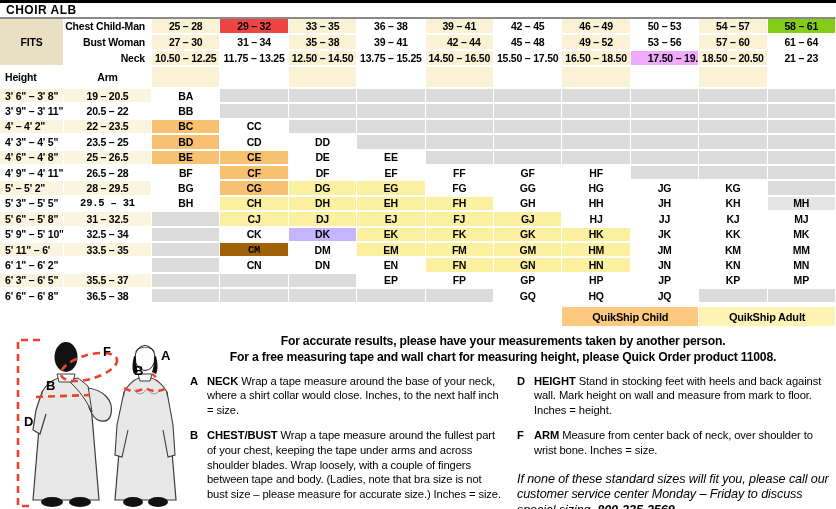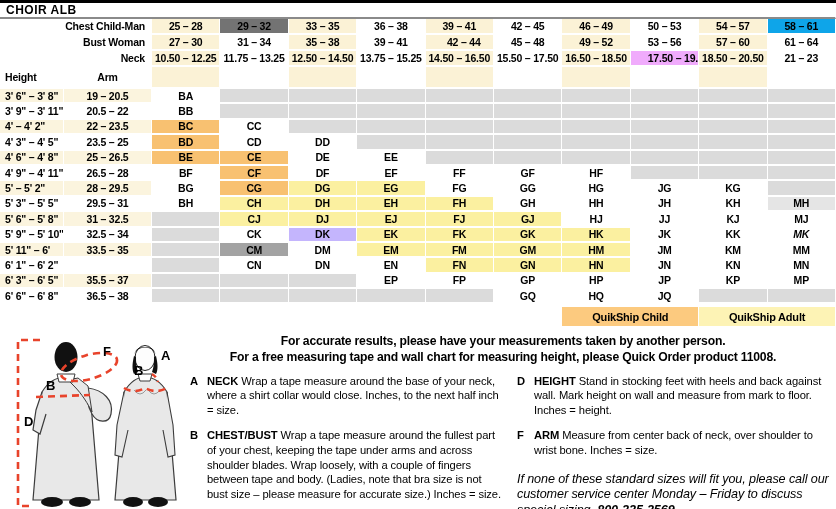--- a/index.html
+++ b/index.html
@@ -49,31 +49,32 @@
   .note{font-style:italic;font-size:12.6px;line-height:1.25;margin-top:14px;letter-spacing:-0.1px;}
   .note .phone{font-weight:bold;}
 </style>
 </head>
 <body>
 
 <div class="sheet">
 
   <div class="size-grid">
       <div class="cell title" style="grid-area: 1 / 1 / auto / 13; background: rgb(255, 255, 255);">CHOIR ALB</div>
+      <div class="cell" style="grid-area: 2 / 1 / 5; background: rgb(233, 223, 195);">FITS</div>
       <div class="cell hlabel" style="grid-area: 2 / 2; background: rgb(255, 255, 255);">Chest Child-Man</div>
       <div class="cell" style="grid-area: 2 / 3; background: rgb(251, 242, 214);">25 – 28</div>
-      <div class="cell" style="grid-area: 2 / 4; background: #737373;">29 – 32</div>
+      <div class="cell" style="grid-area: 2 / 4; background: #ef4444;">29 – 32</div>
       <div class="cell" style="grid-area: 2 / 5; background: rgb(251, 242, 214);">33 – 35</div>
       <div class="cell" style="grid-area: 2 / 6; background: rgb(255, 255, 255);">36 – 38</div>
       <div class="cell" style="grid-area: 2 / 7; background: rgb(251, 242, 214);">39 – 41</div>
       <div class="cell" style="grid-area: 2 / 8; background: rgb(255, 255, 255);">42 – 45</div>
       <div class="cell" style="grid-area: 2 / 9; background: rgb(251, 242, 214);">46 – 49</div>
       <div class="cell" style="grid-area: 2 / 10; background: rgb(255, 255, 255);">50 – 53</div>
       <div class="cell" style="grid-area: 2 / 11; background: rgb(251, 242, 214);">54 – 57</div>
-      <div class="cell" style="grid-area: 2 / 12; background: #0ea5e9;">58 – 61</div>
+      <div class="cell" style="grid-area: 2 / 12; background: #84cc16;">58 – 61</div>
       <div class="cell hlabel" style="grid-area: 3 / 2; background: rgb(255, 255, 255);">Bust Woman</div>
       <div class="cell" style="grid-area: 3 / 3; background: rgb(251, 242, 214);">27 – 30</div>
       <div class="cell" style="grid-area: 3 / 4; background: rgb(255, 255, 255);">31 – 34</div>
       <div class="cell" style="grid-area: 3 / 5; background: rgb(251, 242, 214);">35 – 38</div>
       <div class="cell" style="grid-area: 3 / 6; background: rgb(255, 255, 255);">39 – 41</div>
       <div class="cell" style="grid-area: 3 / 7; background: rgb(251, 242, 214); padding-left: 9px;">42 – 44</div>
       <div class="cell" style="grid-area: 3 / 8; background: rgb(255, 255, 255);">45 – 48</div>
       <div class="cell" style="grid-area: 3 / 9; background: rgb(251, 242, 214);">49 – 52</div>
       <div class="cell" style="grid-area: 3 / 10; background: rgb(255, 255, 255);">53 – 56</div>
       <div class="cell" style="grid-area: 3 / 11; background: rgb(251, 242, 214);">57 – 60</div>
@@ -179,21 +180,21 @@
       <div class="cell" style="grid-area: 12 / 4; background: rgb(248, 193, 113);">CG</div>
       <div class="cell" style="grid-area: 12 / 5; background: rgb(251, 240, 160);">DG</div>
       <div class="cell" style="grid-area: 12 / 6; background: rgb(251, 240, 160);">EG</div>
       <div class="cell" style="grid-area: 12 / 7; background: rgb(255, 255, 255);">FG</div>
       <div class="cell" style="grid-area: 12 / 8; background: rgb(255, 255, 255);">GG</div>
       <div class="cell" style="grid-area: 12 / 9; background: rgb(255, 255, 255);">HG</div>
       <div class="cell" style="grid-area: 12 / 10; background: rgb(255, 255, 255);">JG</div>
       <div class="cell" style="grid-area: 12 / 11; background: rgb(255, 255, 255);">KG</div>
       <div class="cell" style="grid-area: 12 / 12; background: rgb(219, 219, 219);"></div>
       <div class="cell left" style="grid-area: 13 / 1; background: rgb(255, 255, 255);">5' 3" – 5' 5"</div>
-      <div class="cell" style="grid-area: 13 / 2; background: rgb(255, 255, 255);">29.5 – 31</div>
+      <div class="cell" style="grid-area: 13 / 2; background: rgb(255, 255, 255); font-family: Liberation Mono, monospace;">29.5 – 31</div>
       <div class="cell" style="grid-area: 13 / 3; background: rgb(255, 255, 255);">BH</div>
       <div class="cell" style="grid-area: 13 / 4; background: rgb(251, 240, 160);">CH</div>
       <div class="cell" style="grid-area: 13 / 5; background: rgb(251, 240, 160);">DH</div>
       <div class="cell" style="grid-area: 13 / 6; background: rgb(251, 240, 160);">EH</div>
       <div class="cell" style="grid-area: 13 / 7; background: rgb(251, 240, 160);">FH</div>
       <div class="cell" style="grid-area: 13 / 8; background: rgb(255, 255, 255);">GH</div>
       <div class="cell" style="grid-area: 13 / 9; background: rgb(255, 255, 255);">HH</div>
       <div class="cell" style="grid-area: 13 / 10; background: rgb(255, 255, 255);">JH</div>
       <div class="cell" style="grid-area: 13 / 11; background: rgb(255, 255, 255);">KH</div>
       <div class="cell" style="grid-area: 13 / 12; background: #e5e5e5;">MH</div>
@@ -213,25 +214,25 @@
       <div class="cell" style="grid-area: 15 / 2; background: rgb(255, 255, 255);">32.5 – 34</div>
       <div class="cell" style="grid-area: 15 / 3; background: rgb(219, 219, 219);"></div>
       <div class="cell" style="grid-area: 15 / 4; background: rgb(255, 255, 255);">CK</div>
       <div class="cell" style="grid-area: 15 / 5; background: #c4b5fd;">DK</div>
       <div class="cell" style="grid-area: 15 / 6; background: rgb(251, 240, 160);">EK</div>
       <div class="cell" style="grid-area: 15 / 7; background: rgb(251, 240, 160);">FK</div>
       <div class="cell" style="grid-area: 15 / 8; background: rgb(251, 240, 160);">GK</div>
       <div class="cell" style="grid-area: 15 / 9; background: rgb(251, 240, 160);">HK</div>
       <div class="cell" style="grid-area: 15 / 10; background: rgb(255, 255, 255);">JK</div>
       <div class="cell" style="grid-area: 15 / 11; background: rgb(255, 255, 255);">KK</div>
-      <div class="cell" style="grid-area: 15 / 12; background: rgb(255, 255, 255); font-style: italic;">MK</div>
+      <div class="cell" style="grid-area: 15 / 12; background: rgb(255, 255, 255);">MK</div>
       <div class="cell left" style="grid-area: 16 / 1; background: rgb(251, 244, 222);">5' 11" – 6'</div>
       <div class="cell" style="grid-area: 16 / 2; background: rgb(251, 244, 222);">33.5 – 35</div>
       <div class="cell" style="grid-area: 16 / 3; background: rgb(219, 219, 219);"></div>
-      <div class="cell" style="grid-area: 16 / 4; background: #a3a3a3;">CM</div>
+      <div class="cell" style="grid-area: 16 / 4; background: #a16207; font-family: Liberation Mono, monospace;">CM</div>
       <div class="cell" style="grid-area: 16 / 5; background: rgb(255, 255, 255);">DM</div>
       <div class="cell" style="grid-area: 16 / 6; background: rgb(251, 240, 160);">EM</div>
       <div class="cell" style="grid-area: 16 / 7; background: rgb(251, 240, 160);">FM</div>
       <div class="cell" style="grid-area: 16 / 8; background: rgb(251, 240, 160);">GM</div>
       <div class="cell" style="grid-area: 16 / 9; background: rgb(251, 240, 160);">HM</div>
       <div class="cell" style="grid-area: 16 / 10; background: rgb(255, 255, 255);">JM</div>
       <div class="cell" style="grid-area: 16 / 11; background: rgb(255, 255, 255);">KM</div>
       <div class="cell" style="grid-area: 16 / 12; background: rgb(255, 255, 255);">MM</div>
       <div class="cell left" style="grid-area: 17 / 1; background: rgb(255, 255, 255);">6' 1" – 6' 2"</div>
       <div class="cell" style="grid-area: 17 / 2; background: rgb(255, 255, 255); margin-top: 24px;">34.5 – 36</div>

